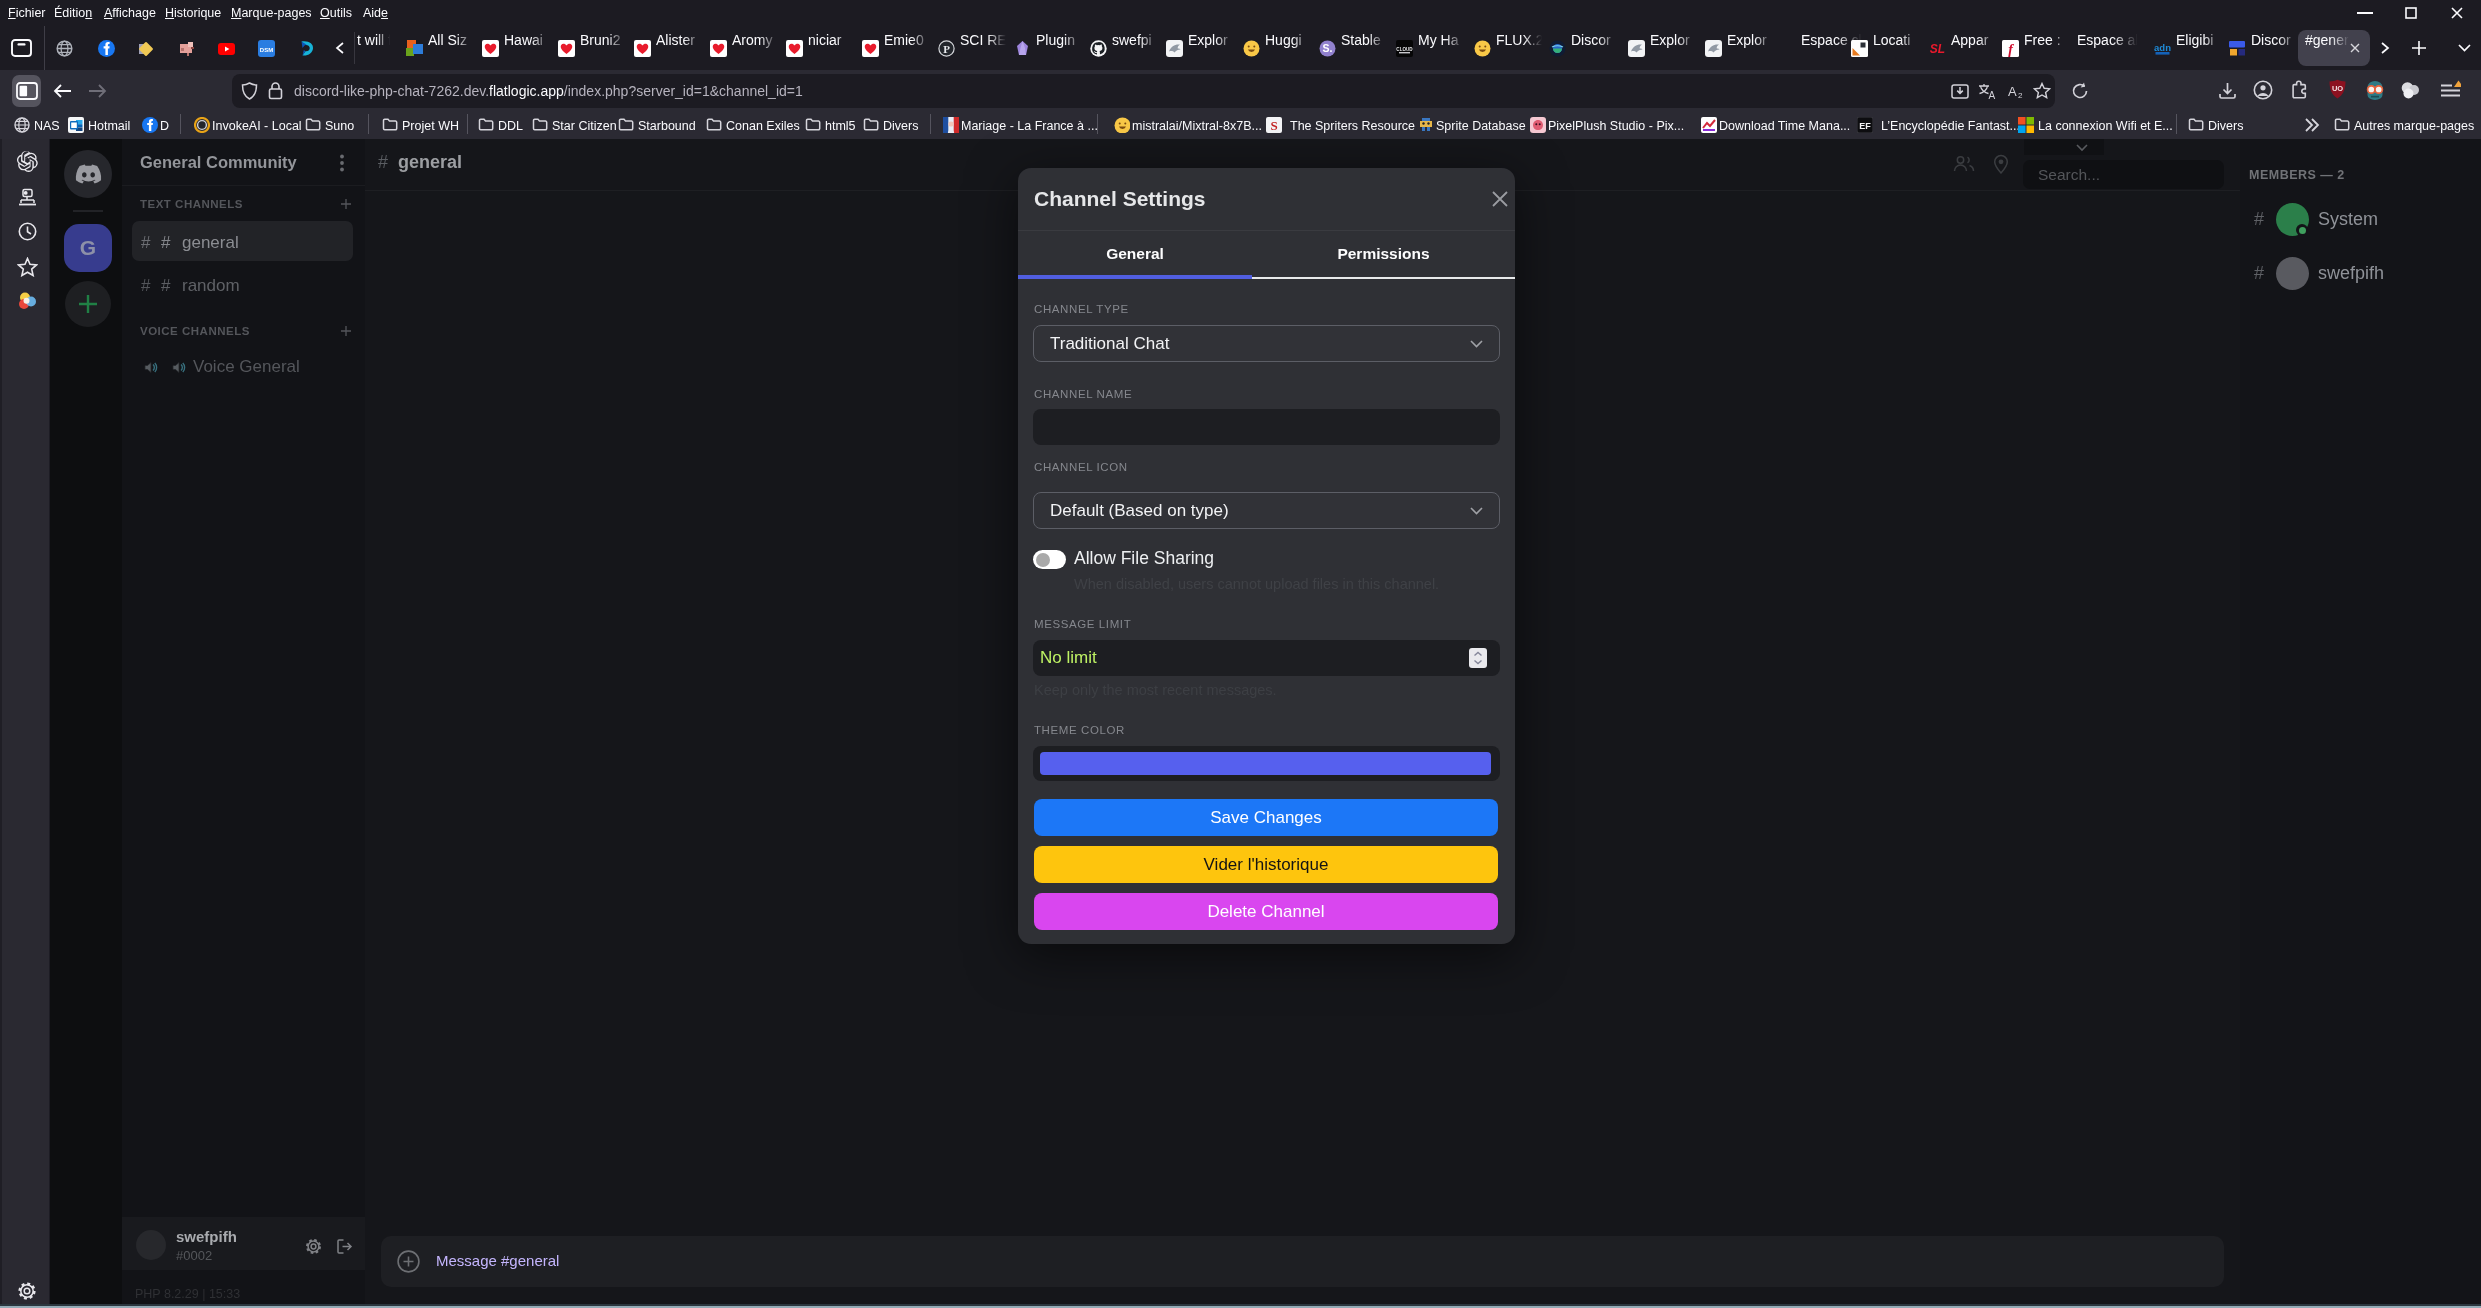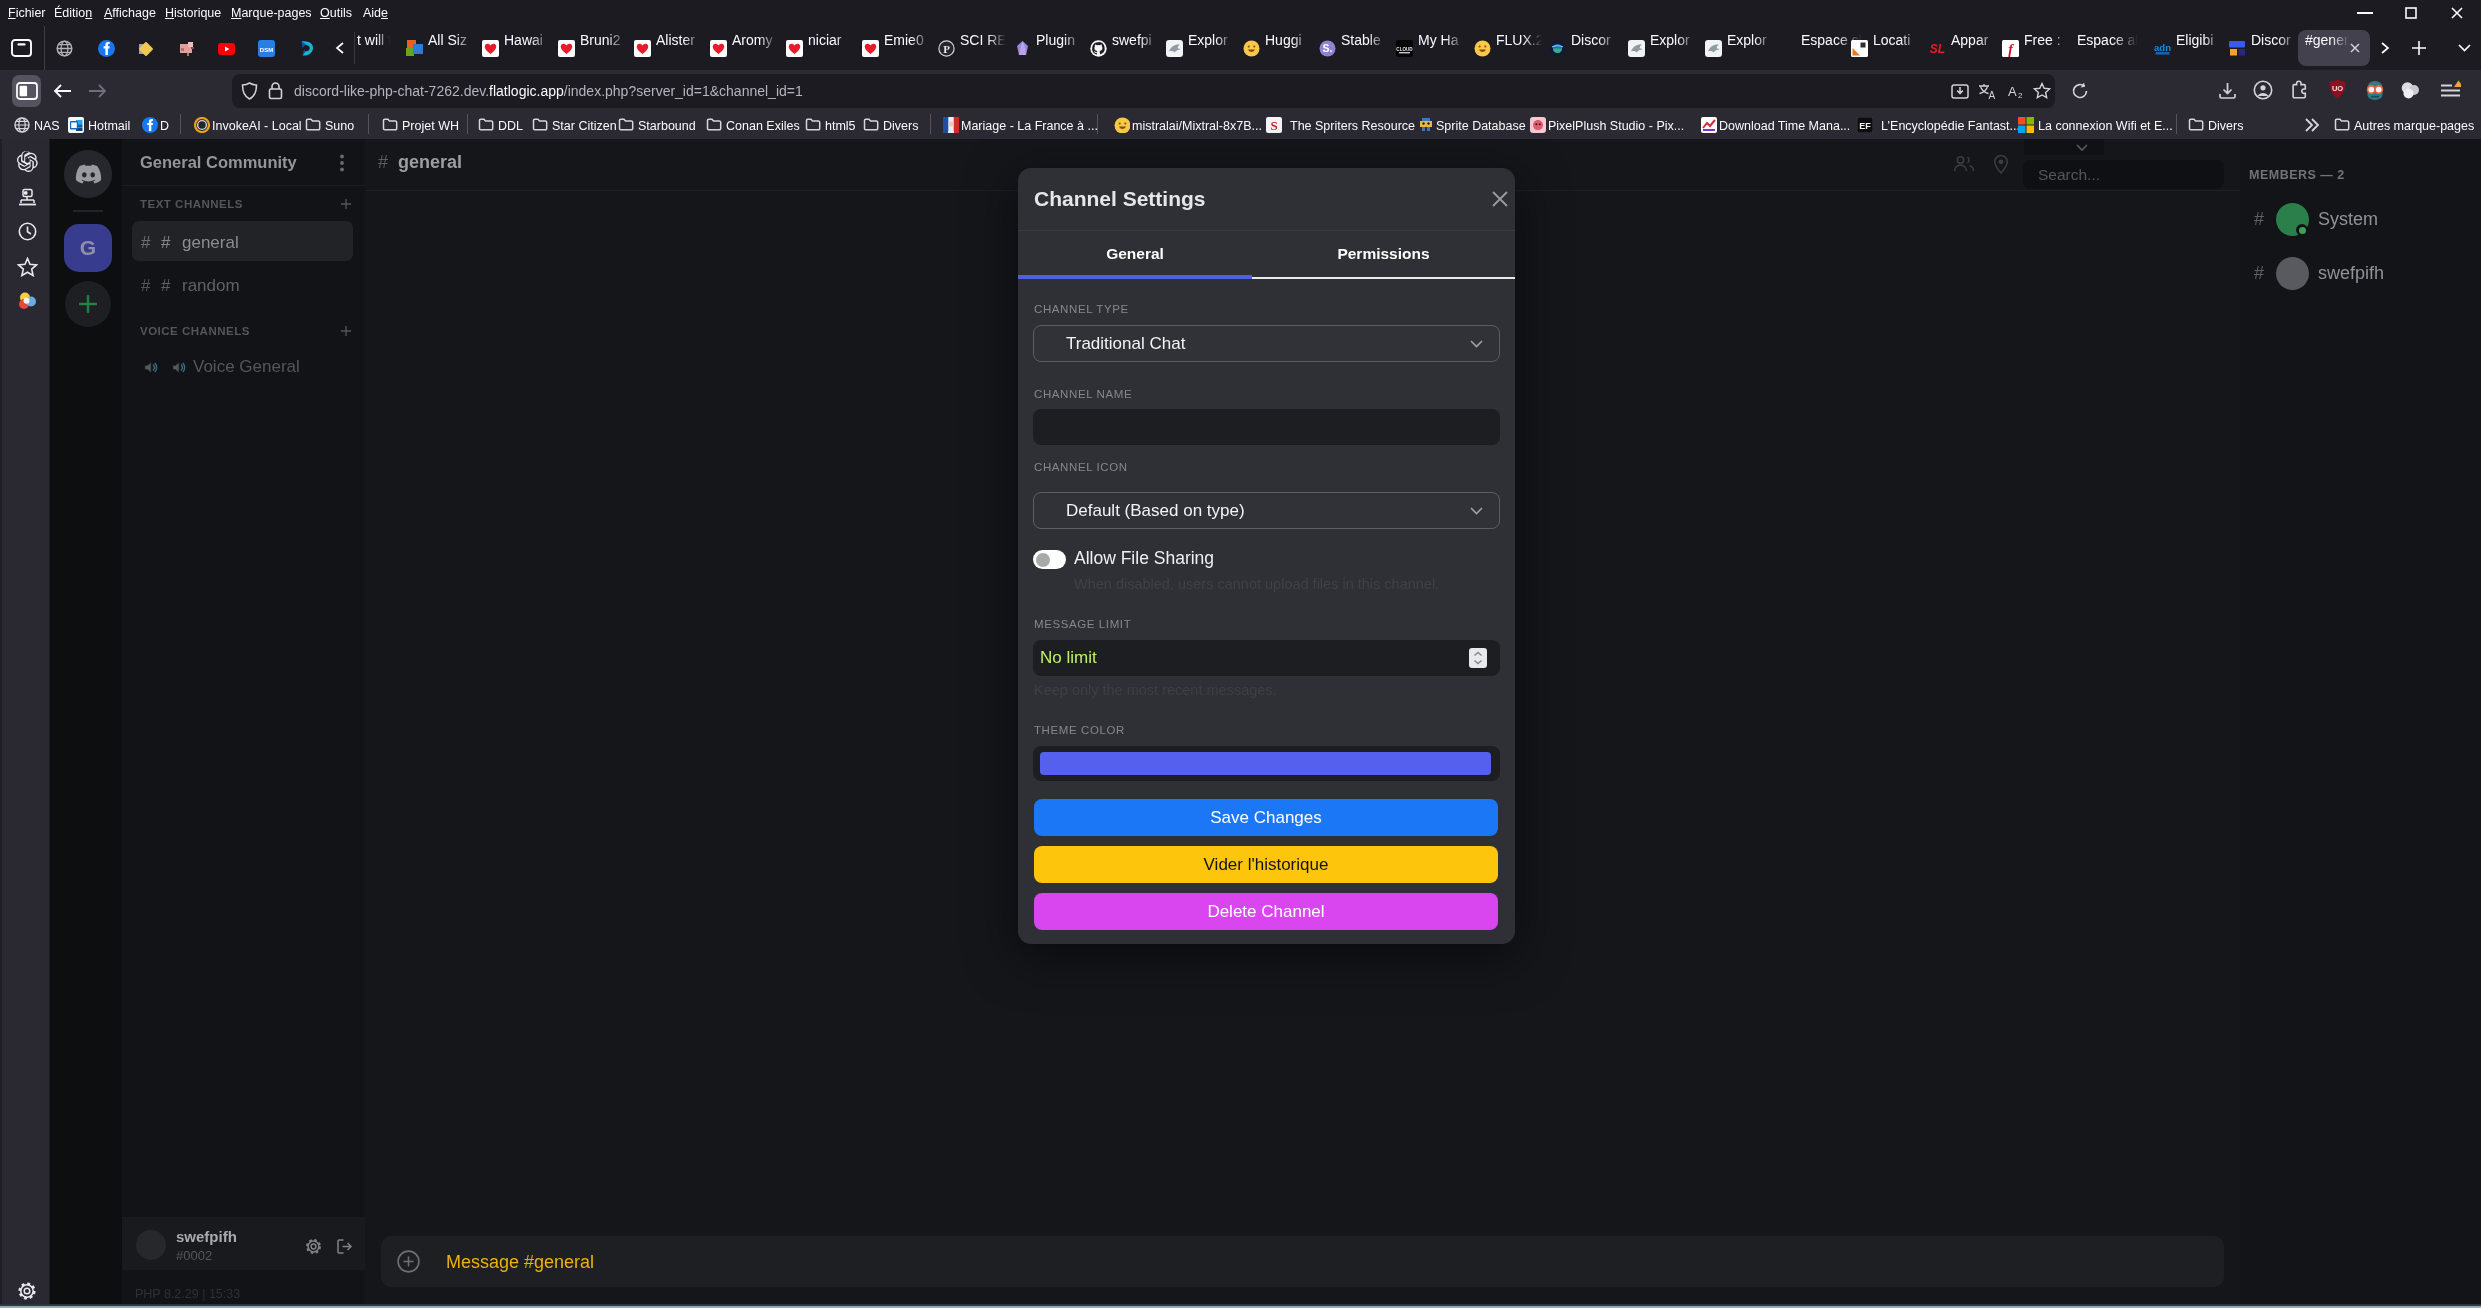--- a/index.html
+++ b/index.html
@@ -10,21 +10,21 @@
 .bmt{position:absolute;top:119px;font-size:12.5px;color:#fbfbfe;white-space:nowrap}
 .bmsep{position:absolute;top:114px;width:1px;height:20px;background:#55545e}
 .lbl{font-weight:bold;letter-spacing:.5px}
 #page{left:50px;top:139px;width:2431px;height:1169px;background:#15161a}
 #servcol{position:absolute;left:0;top:0;width:72px;height:1169px;background:#0d0e10}
 #chansb{position:absolute;left:72px;top:0;width:243px;height:1169px;background:#121317}
 #members{position:absolute;left:2190px;top:0;width:241px;height:1169px;background:#131418}
 #modal{left:1018px;top:168px;width:497px;height:776px;background:#2f3035;border-radius:13px;box-shadow:0 12px 50px rgba(0,0,0,.55);z-index:50}
 .mlbl{position:absolute;left:16px;font-size:11.5px;font-weight:normal;letter-spacing:.6px;color:#85878d}
 .minput{position:absolute;left:15px;width:467px;height:36px;background:#1d1e22;border-radius:8px}
-.msel{position:absolute;left:15px;width:467px;height:37px;background:#313237;border:1px solid #5c5e66;border-radius:8px;color:#f2f3f5;font-size:17px;line-height:35px;padding-left:32px}
+.msel{position:absolute;left:15px;width:467px;height:37px;background:#313237;border:1px solid #5c5e66;border-radius:8px;color:#f2f3f5;font-size:17px;line-height:35px;padding-left:16px}
 .btn{position:absolute;left:16px;width:464px;height:37px;border-radius:8px;font-size:17px;text-align:center;line-height:37px;color:#fff}
 svg{display:block}
 </style></head>
 <body>
 <div class="a" style="left:0;top:0;width:2481px;height:70px;background:#1c1b22"></div>
 <div class="a" style="left:0;top:70px;width:2481px;height:69px;background:#2b2a33"></div>
 <div class="a" style="left:0;top:139px;width:50px;height:1169px;background:#2a2931;border-right:1px solid #1d1c24"></div>
 
 <span class="mi" style="left:8px"><u>F</u>ichier</span>
 <span class="mi" style="left:54px">Éditio<u>n</u></span>
@@ -529,21 +529,21 @@
 <svg class="a" style="left:2026px;top:5px" width="12" height="8" viewBox="0 0 12 8">
       <path d="M1 1 L6 6 L11 1" fill="none" stroke="#595b5f" stroke-width="1.6"></path>
     </svg>
 <div class="a" style="left:1973px;top:21px;width:201px;height:29px;background:#0f1013;border-radius:7px"></div>
 <span class="a" style="left:1988px;top:27px;font-size:15.5px;color:#54565a">Search...</span>
 <div class="a" style="left:331px;top:1097px;width:1843px;height:51px;background:#1e1f23;border-radius:10px"></div>
 <svg class="a" style="left:347px;top:1111px" width="23" height="23" viewBox="0 0 23 23">
       <circle cx="11.5" cy="11.5" r="10.4" fill="none" stroke="#6d6f73" stroke-width="1.6"></circle>
       <path d="M11.5 6.5 V16.5 M6.5 11.5 H16.5" stroke="#6d6f73" stroke-width="1.6"></path>
     </svg>
-<span class="a" style="left:396px;top:1113px;font-size:18px;color:#eab308">Message #general</span>
+<span class="a" style="left:386px;top:1113px;font-size:15px;color:#c4b5fd">Message #general</span>
 <div id="members">
 <span class="a lbl" style="left:9px;top:29px;font-size:12.5px;color:#717377">MEMBERS — 2</span>
 <span class="a" style="left:14px;top:70px;font-size:18px;color:#5f6166">#</span>
 <div class="a" style="left:36px;top:64px;width:33px;height:33px;border-radius:50%;background:#2b7f4a"></div>
 <div class="a" style="left:56px;top:85px;width:12px;height:12px;border-radius:50%;background:#131418"></div>
 <div class="a" style="left:58.5px;top:87.5px;width:7px;height:7px;border-radius:50%;background:#3fa05e"></div>
 <span class="a" style="left:78px;top:70px;font-size:18px;color:#8f9298">System</span>
 <span class="a" style="left:14px;top:124px;font-size:18px;color:#5f6166">#</span>
 <div class="a" style="left:36px;top:118px;width:33px;height:33px;border-radius:50%;background:#595a60"></div>
 <span class="a" style="left:78px;top:124px;font-size:18px;color:#8f9298">swefpifh</span>

